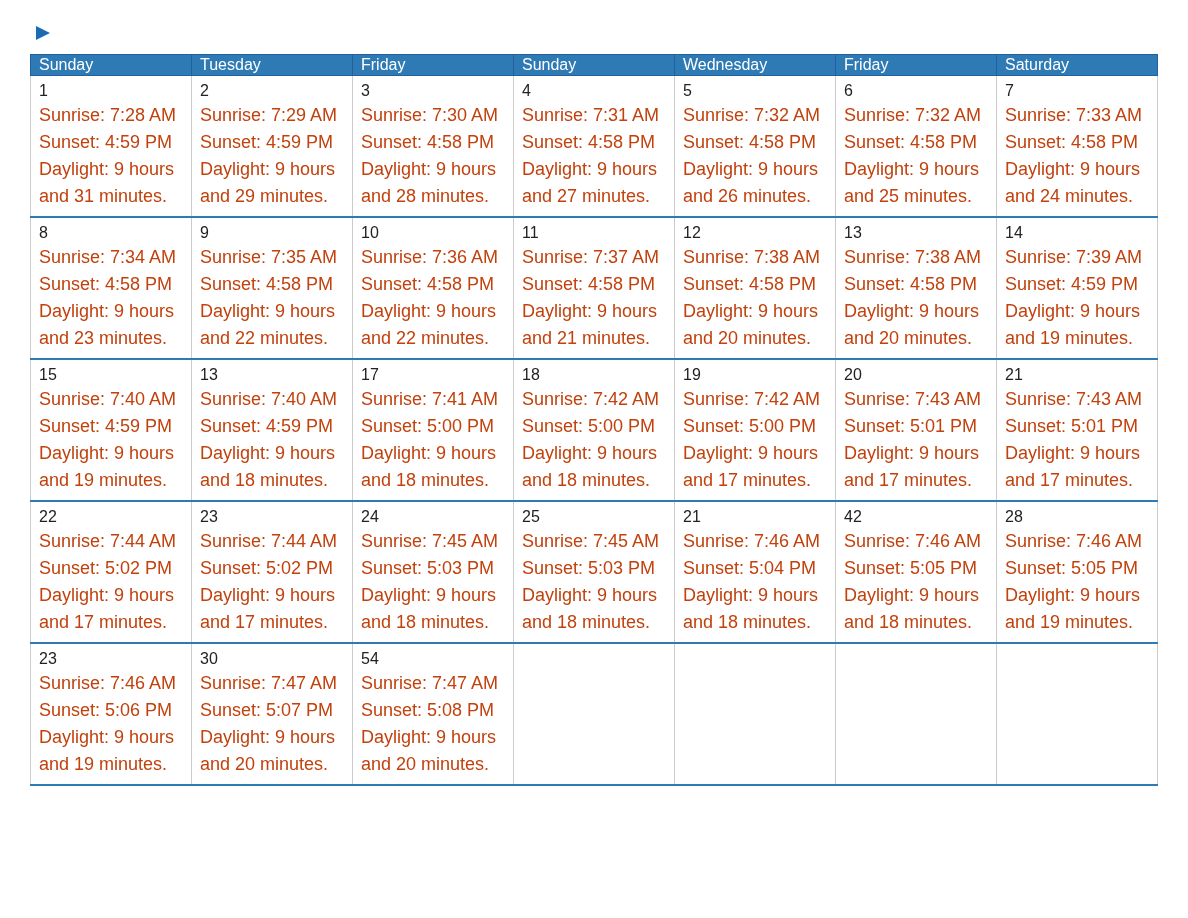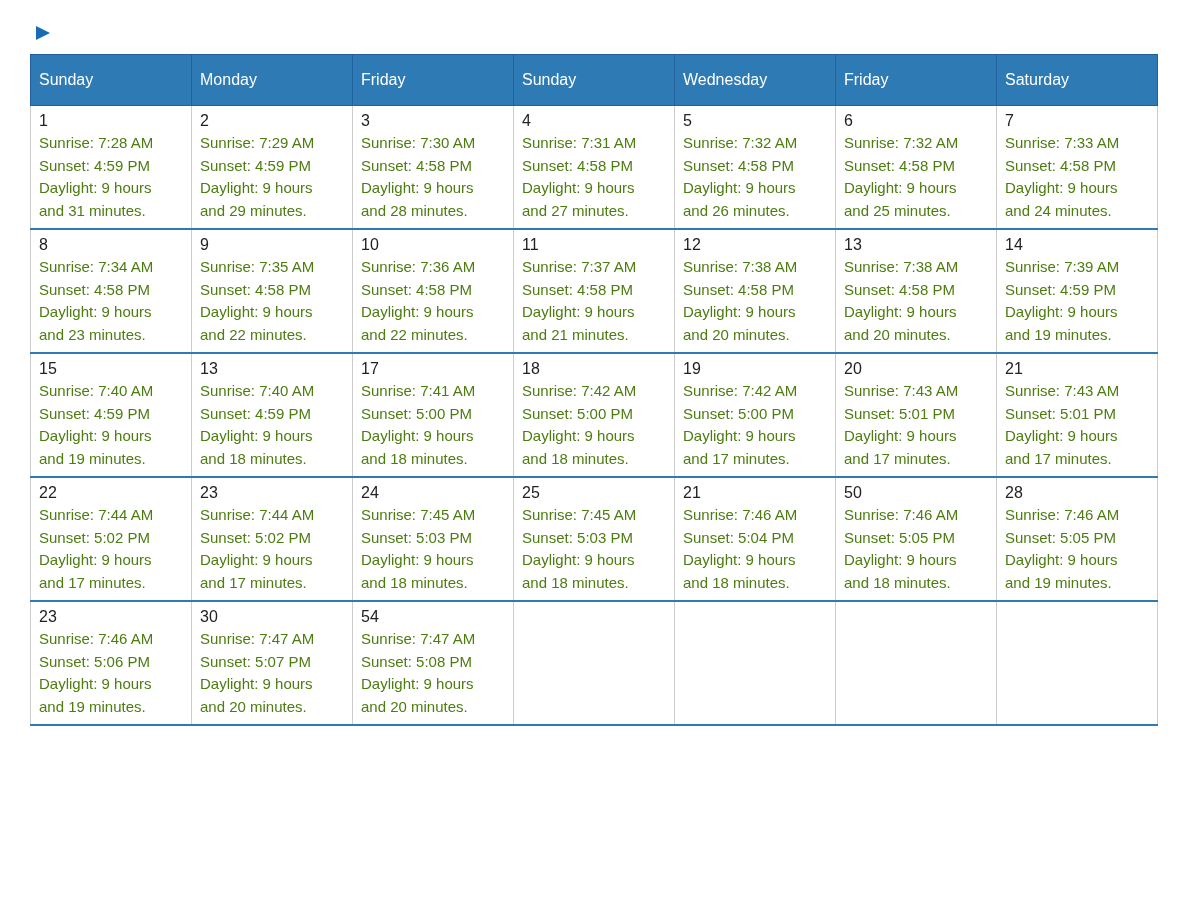--- a/index.html
+++ b/index.html
@@ -31,21 +31,21 @@
       font-weight: normal;
     }
     table {
       width: 100%;
       border-collapse: collapse;
       margin-top: 8px;
     }
     thead tr th {
       background-color: #2e7ab5;
       color: #fff;
-      padding: 16px 8px;
+      padding: 1px 8px;
       font-size: 16px;
       font-weight: normal;
       text-align: left;
       border: 1px solid #2060a0;
     }
     tbody tr td {
       vertical-align: top;
       padding: 6px 8px;
       border: 1px solid #ccc;
       font-size: 13.5px;
@@ -54,22 +54,22 @@
       min-height: 90px;
     }
     tbody tr td .day-number {
       font-size: 16px;
       font-weight: normal;
       color: #222;
       display: block;
       margin-bottom: 2px;
     }
     tbody tr td .day-info {
-      font-size: 15px;
-      color: #4d7c0f;
+      font-size: 18px;
+      color: #c2410c;
       line-height: 1.5;
     }
     tbody tr {
       border-bottom: 2px solid #2e7ab5;
     }
     tbody tr td:empty {
       background: #fff;
     }
     .logo-wrapper {
       display: flex;
@@ -112,21 +112,21 @@
   <div class="title-area">
     <div class="month-title"></div>
     <div class="location"></div>
   </div>
 </div>
 
 <table>
   <thead>
     <tr>
     <th>Sunday</th>
-        <th>Monday</th>
+        <th>Tuesday</th>
         <th>Friday</th>
         <th>Sunday</th>
         <th>Wednesday</th>
         <th>Friday</th>
         <th>Saturday</th>
       </tr>
   </thead>
   <tbody id="calendar-body">
       <tr>
         <td>
@@ -233,21 +233,21 @@
         </td>
         <td>
           <span class="day-number">25</span>
           <div class="day-info">Sunrise: 7:45 AM<br>Sunset: 5:03 PM<br>Daylight: 9 hours<br>and 18 minutes.</div>
         </td>
         <td>
           <span class="day-number">21</span>
           <div class="day-info">Sunrise: 7:46 AM<br>Sunset: 5:04 PM<br>Daylight: 9 hours<br>and 18 minutes.</div>
         </td>
         <td>
-          <span class="day-number">50</span>
+          <span class="day-number">42</span>
           <div class="day-info">Sunrise: 7:46 AM<br>Sunset: 5:05 PM<br>Daylight: 9 hours<br>and 18 minutes.</div>
         </td>
         <td>
           <span class="day-number">28</span>
           <div class="day-info">Sunrise: 7:46 AM<br>Sunset: 5:05 PM<br>Daylight: 9 hours<br>and 19 minutes.</div>
         </td>
       </tr>
       <tr>
         <td>
           <span class="day-number">23</span>

